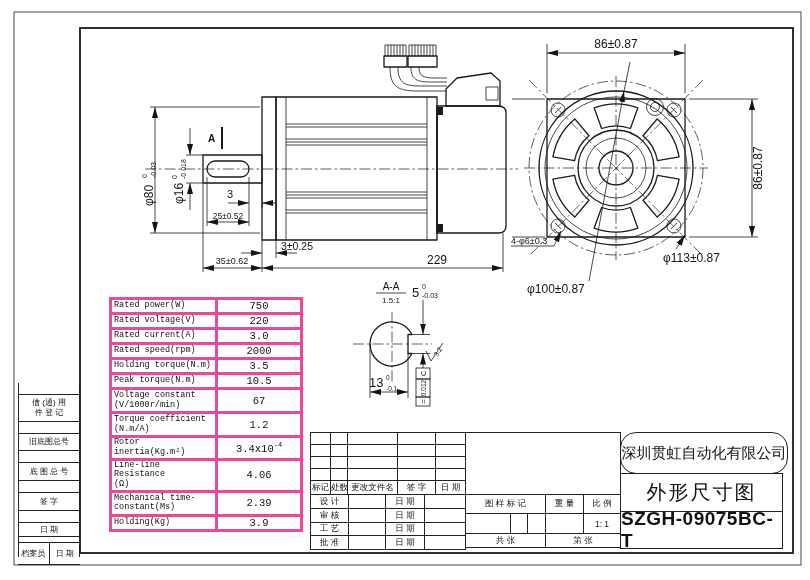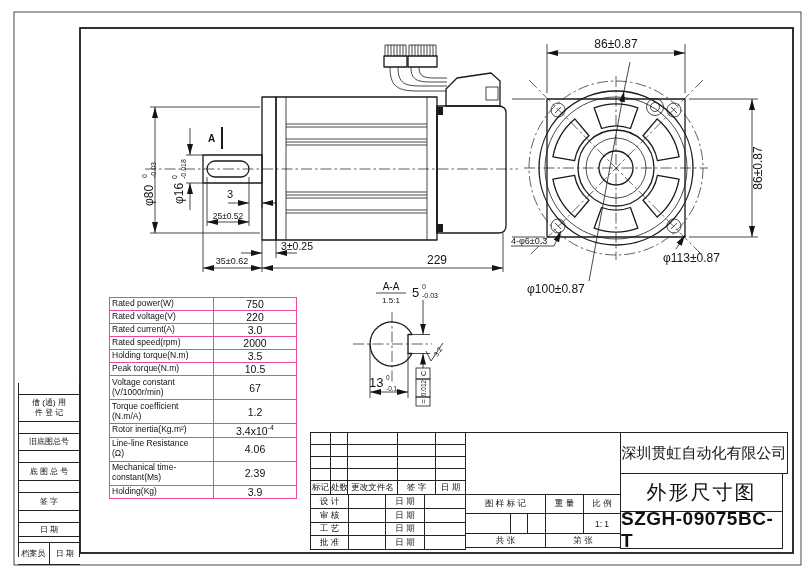--- a/index.html
+++ b/index.html
@@ -7,21 +7,21 @@
          font-family:"Liberation Sans",sans-serif;color:#111;}
   svg text{fill:#141414;font-family:"Liberation Sans",sans-serif;}
   .obj{stroke:#1a1a1a;stroke-width:1.3;fill:none;stroke-linejoin:round;}
   .thin{stroke:#1a1a1a;stroke-width:0.8;fill:none;}
   .cl{stroke:#1a1a1a;stroke-width:0.7;fill:none;stroke-dasharray:11 3 2.5 3;}
   .diml{stroke:#1a1a1a;stroke-width:0.8;fill:none;}
   .blk{fill:#1a1a1a;stroke:none;}
   
   table{border-collapse:collapse;table-layout:fixed;}
   .spec{position:absolute;left:109px;top:297px;width:177px;}
-  .spec td{border:1px solid #ec4899;padding:0 2px;overflow:hidden;}
+  .spec td{border:3px solid #ec4899;padding:0 2px;overflow:hidden;font-family:Liberation Mono, monospace;}
   .spec td.lab{font-size:8.5px;line-height:1.15;white-space:pre-line;width:99px;}
   .spec td.val{font-size:10.5px;text-align:center;width:78px;margin-top:22px;}
   .spec tr.s{height:13px;} .spec tr.d{height:24px;}
   .spec sup{font-size:7px;}
   
   .tb{position:absolute;}
   .tb td{border:1px solid #222;font-size:8.5px;text-align:center;padding:0;overflow:hidden;white-space:nowrap;}
   
   .cellbox{position:absolute;border:1px solid #222;display:flex;align-items:center;justify-content:center;box-sizing:border-box;overflow:hidden;}
   
@@ -390,21 +390,21 @@
           <td></td>
     <td>1: 1</td>
   </tr>
   <tr style="height:14px">
     <td colspan="3">共  张</td>
     <td colspan="2">第  张</td>
   </tr>
 </tbody>
     </table>
 
-<div class="cellbox company" style="left:620px;top:432px;width:168px;height:42px;">深圳贯虹自动化有限公司</div>
+<div class="cellbox company" style="left:620px;top:432px;width:168px;height:42px;border-radius:16px;">深圳贯虹自动化有限公司</div>
 <div class="cellbox dwgname" style="left:620px;top:473px;width:163px;height:39px;">外形尺寸图</div>
 <div class="cellbox partno" style="left:620px;top:511px;width:163px;height:38px;">SZGH-09075BC-T</div>
 
 <div class="margin-strip">
   <div class="mcell" style="top:11px;height:28px;">
     <span>借 (通) 用</span>
         <span>件 登 记</span>
   </div>
   <div class="mcell" style="top:50px;height:18px;">旧底图总号</div>
   <div class="mcell" style="top:79px;height:19px;">底 图 总 号</div>

